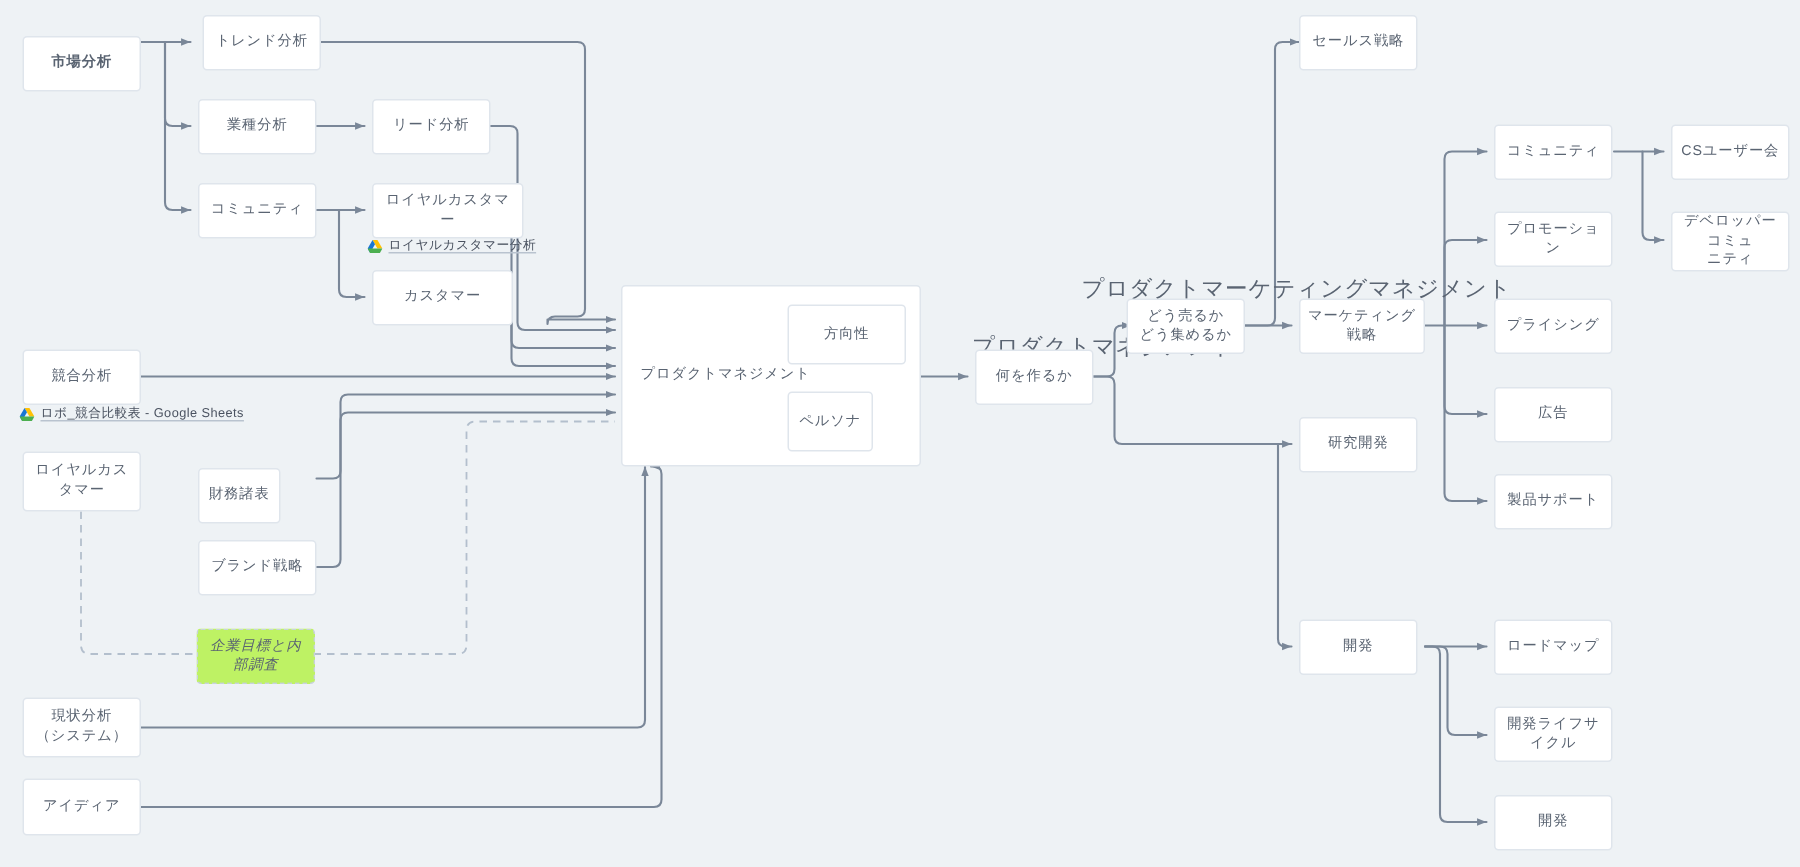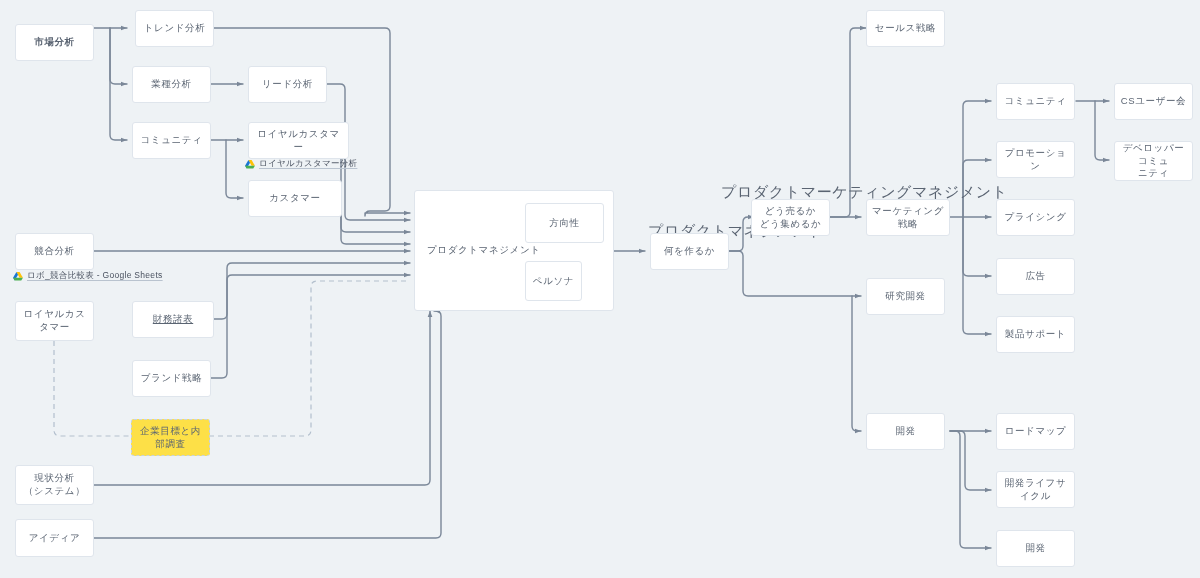--- a/index.html
+++ b/index.html
@@ -25,22 +25,23 @@
     justify-content:center;
     text-align:center;
     color:#5a6472;
     font-size:9.5px;
     line-height:1.35;
     letter-spacing:.6px;
     padding:2px 4px;
     box-shadow:0 0 0 0 rgba(0,0,0,0);
   }
   .node.dashed{
-    background:#fde047;
+    background:#bef264;
     border:1px dashed #c8d2dd;
+    font-style:italic;
   }
   .node.big{
     justify-content:flex-start;
     align-items:center;
     padding-left:12px;
   }
   .node-label{display:block;white-space:pre-line;}
 
   .group-label{
     position:absolute;
@@ -185,21 +186,21 @@
       <path d="M8 0 L0 14 L4 21 L12 7 Z" fill="#1976d2"></path>
       <path d="M0 14 L4 21 L20 21 L24 14 Z" fill="#4caf50"></path>
     </svg>
     <span class="lbl">ロボ_競合比較表 - Google Sheets</span>
   </div>
 
   <div class="node" style="left:15px;top:301px;width:79px;height:40px;">
     <span class="node-label">ロイヤルカスタマー</span>
   </div>
 
-  <div class="node" style="left:132px;top:301px;width:82px;height:37px;text-decoration:underline;">
+  <div class="node" style="left:132px;top:312px;width:55px;height:37px;">
     <span class="node-label">財務諸表</span>
   </div>
 
   <div class="node" style="left:132px;top:360px;width:79px;height:37px;">
     <span class="node-label">ブランド戦略</span>
   </div>
 
   <div class="node dashed" style="left:131px;top:419px;width:79px;height:37px;">
     <span class="node-label">企業目標と内部調査</span>
   </div>

